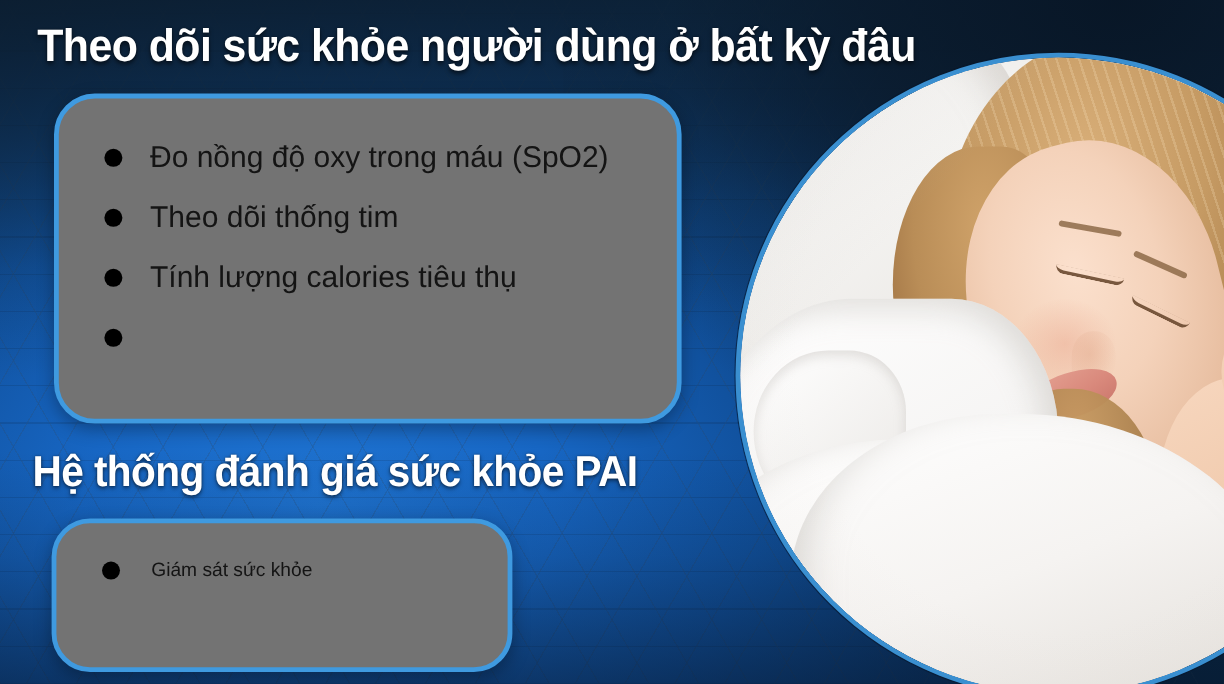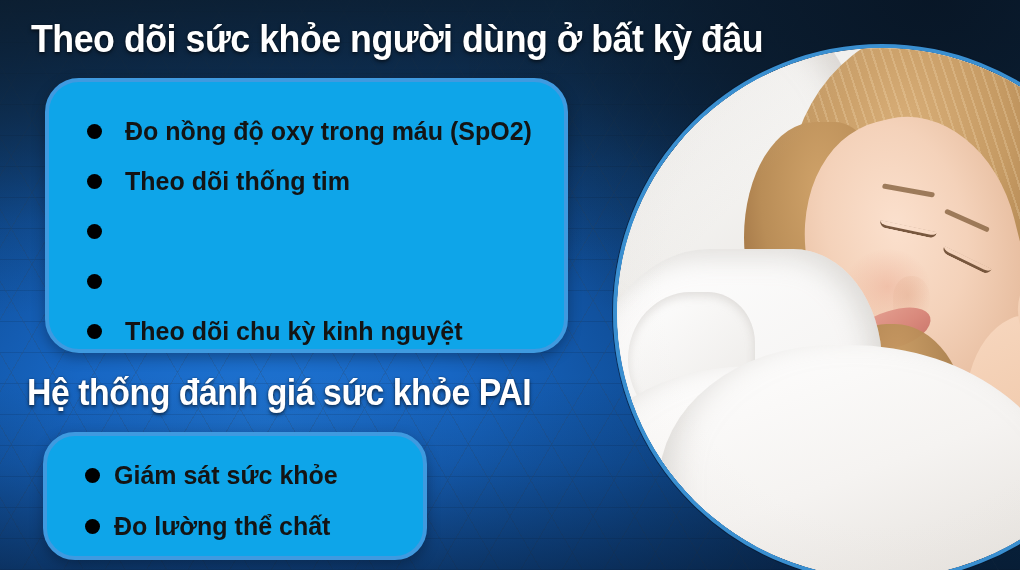--- a/index.html
+++ b/index.html
@@ -82,25 +82,24 @@
   #title-pai {
     left: 27px;
     top: 372px;
     font-size: 36px;
     line-height: 42px;
   }
 
   
   .card {
     position: absolute;
-    background: #0ea5e9;
+    background: #737373;
     border: 4px solid #3f9ae0;
     box-sizing: border-box;
     box-shadow: 0 5px 14px rgba(0,0,0,0.30);
-    font-weight: bold;
   }
   #card-features {
     left: 45px;
     top: 78px;
     width: 523px;
     height: 275px;
     border-radius: 34px;
   }
   #card-pai {
     left: 43px;
@@ -124,21 +123,22 @@
     display: flex;
     align-items: center;
     color: #141414;
   }
   #card-features .bullet-row {
     height: 50px;
     font-size: 25px;
   }
   #card-pai .bullet-row {
     height: 51px;
-    font-size: 25px;
+    font-size: 16px;
+    gap: 12px;
   }
   .bullet-dot {
     width: 15px;
     height: 15px;
     border-radius: 50%;
     background: #000000;
     flex: 0 0 auto;
   }
   #card-features .bullet-label { margin-left: 23px; }
   #card-pai .bullet-label { margin-left: 14px; }
@@ -419,37 +419,30 @@
       <li class="bullet-row">
         <span class="bullet-dot"></span>
         <span class="bullet-label">Đo nồng độ oxy trong máu (SpO2)</span>
       </li>
       <li class="bullet-row">
         <span class="bullet-dot"></span>
         <span class="bullet-label">Theo dõi thống tim</span>
       </li>
       <li class="bullet-row">
         <span class="bullet-dot"></span>
+        <span class="bullet-label">Tính lượng calories tiêu thụ</span>
       </li>
       <li class="bullet-row">
         <span class="bullet-dot"></span>
-      </li>
-      <li class="bullet-row">
-        <span class="bullet-dot"></span>
-        <span class="bullet-label">Theo dõi chu kỳ kinh nguyệt</span>
       </li>
     </ul>
   </div>
 
   <div class="card" id="card-pai">
     <ul class="bullet-list">
       <li class="bullet-row">
         <span class="bullet-dot"></span>
         <span class="bullet-label">Giám sát sức khỏe</span>
       </li>
-      <li class="bullet-row">
-        <span class="bullet-dot"></span>
-        <span class="bullet-label">Đo lường thể chất</span>
-      </li>
     </ul>
   </div>
 
 </div>
 
 </body></html>

